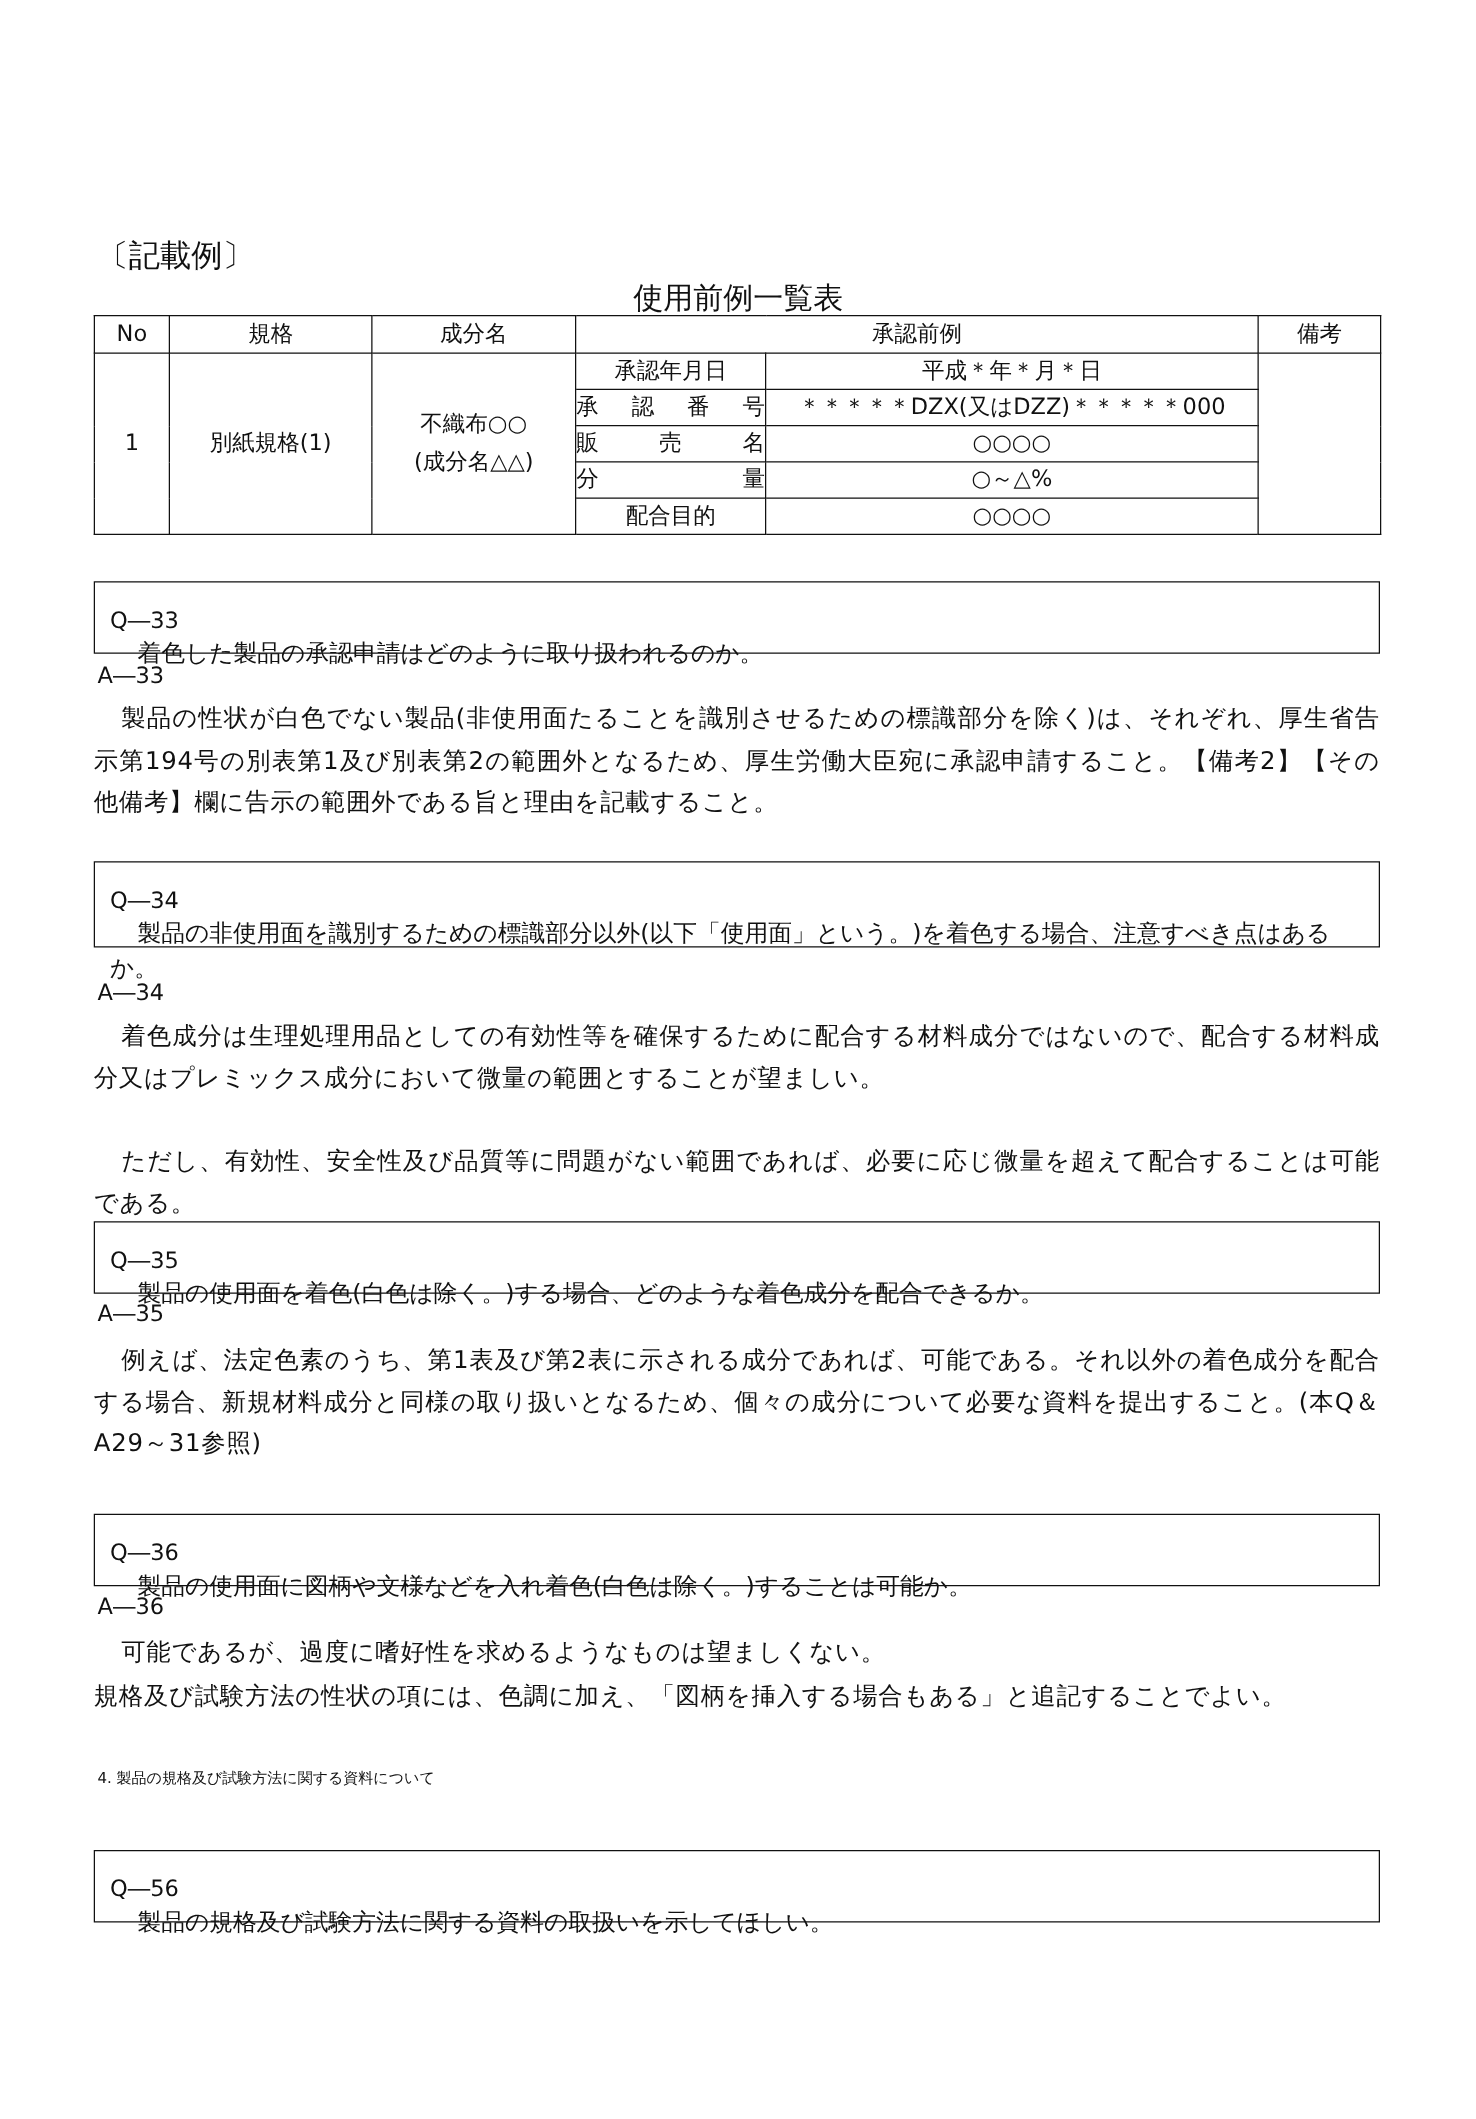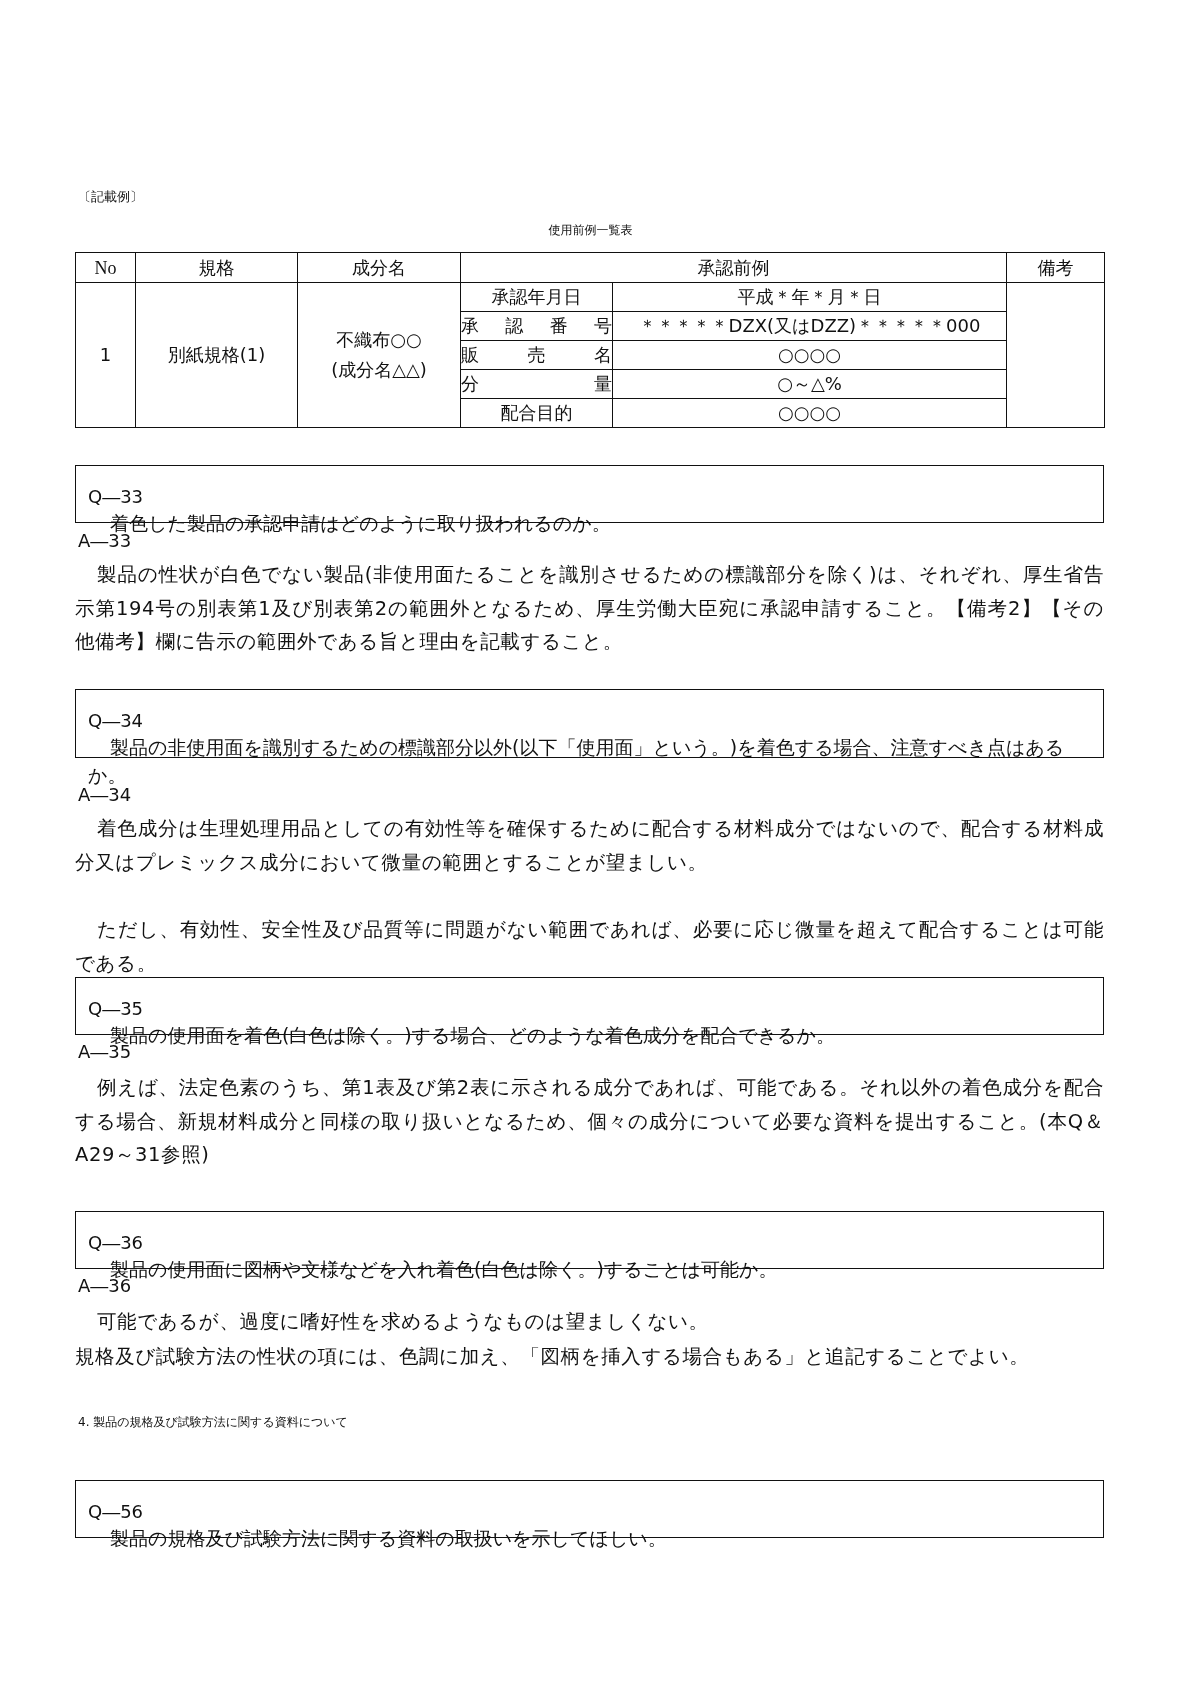--- a/index.html
+++ b/index.html
@@ -3,32 +3,32 @@
 <meta charset="utf-8">
 <style>
   html, body { margin: 0; padding: 0; background: #ffffff; }
   body {
     width: 1181px; height: 1695px; position: relative; overflow: hidden;
     font-family: "DejaVu Sans", "Liberation Sans", sans-serif;
     color: #111;
     font-size: 19px;
   }
   .abs { position: absolute; }
-  .label-example { left: 78px; top: 188px; font-size: 13px; }
-  .table-title { left: 0; width: 1181px; top: 222px; text-align: center; font-size: 12px; }
+  .label-example { left: 78px; top: 188px; font-size: 25px; }
+  .table-title { left: 0; width: 1181px; top: 222px; text-align: center; font-size: 24px; }
 
   table.precedent {
     position: absolute; left: 75px; top: 252px; width: 1029px;
     border-collapse: collapse; table-layout: fixed; font-size: 18px;
   }
   table.precedent td, table.precedent th {
     border: 1.5px solid #111; padding: 0; text-align: center; font-weight: normal;
     height: 28px; line-height: 26px; white-space: nowrap; overflow: hidden;
   }
-  table.precedent th { height: 29px; font-family: Liberation Serif, serif; }
+  table.precedent th { height: 29px; }
   .spread-wide { text-align-last: justify; padding: 0 0 !important; }
 
   .qbox {
     position: absolute; left: 75px; width: 1029px; box-sizing: border-box;
     border: 1.5px solid #111; padding: 3px 10px 4px 12px; font-size: 19px; line-height: 28px;
   }
   .qbox .qid { display: block; font-size: 18px; line-height: 24px; margin-top: 16px; }
   .qbox .qtext { display: block; text-indent: 22px; }
   .aid { position: absolute; left: 78px; font-size: 18px; }
   .apara {

